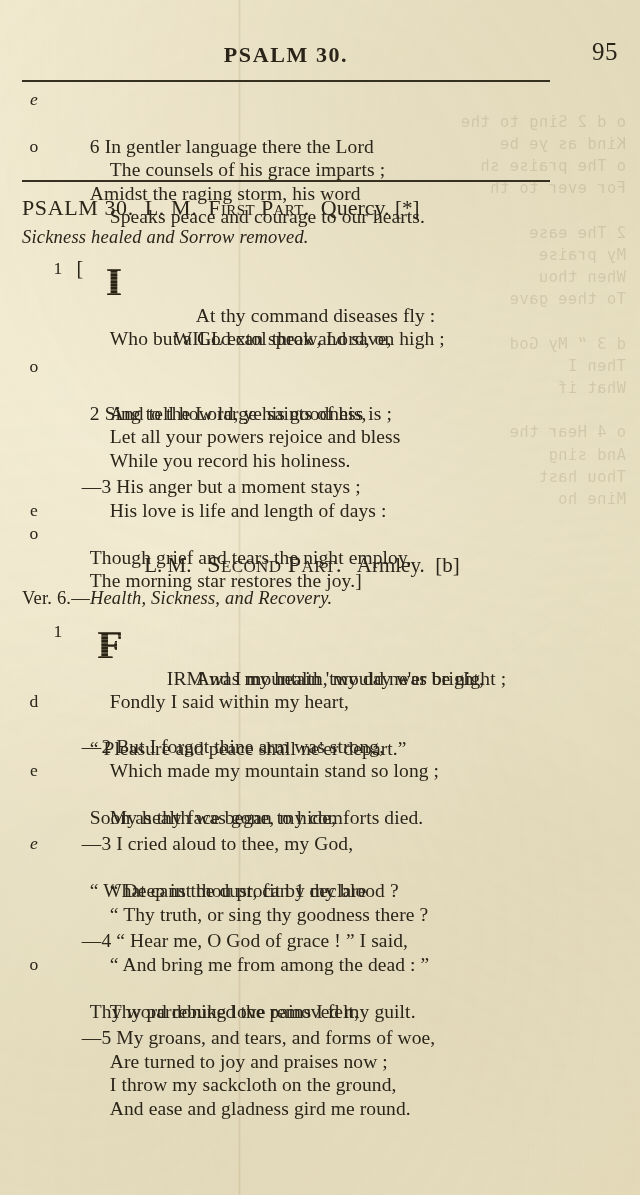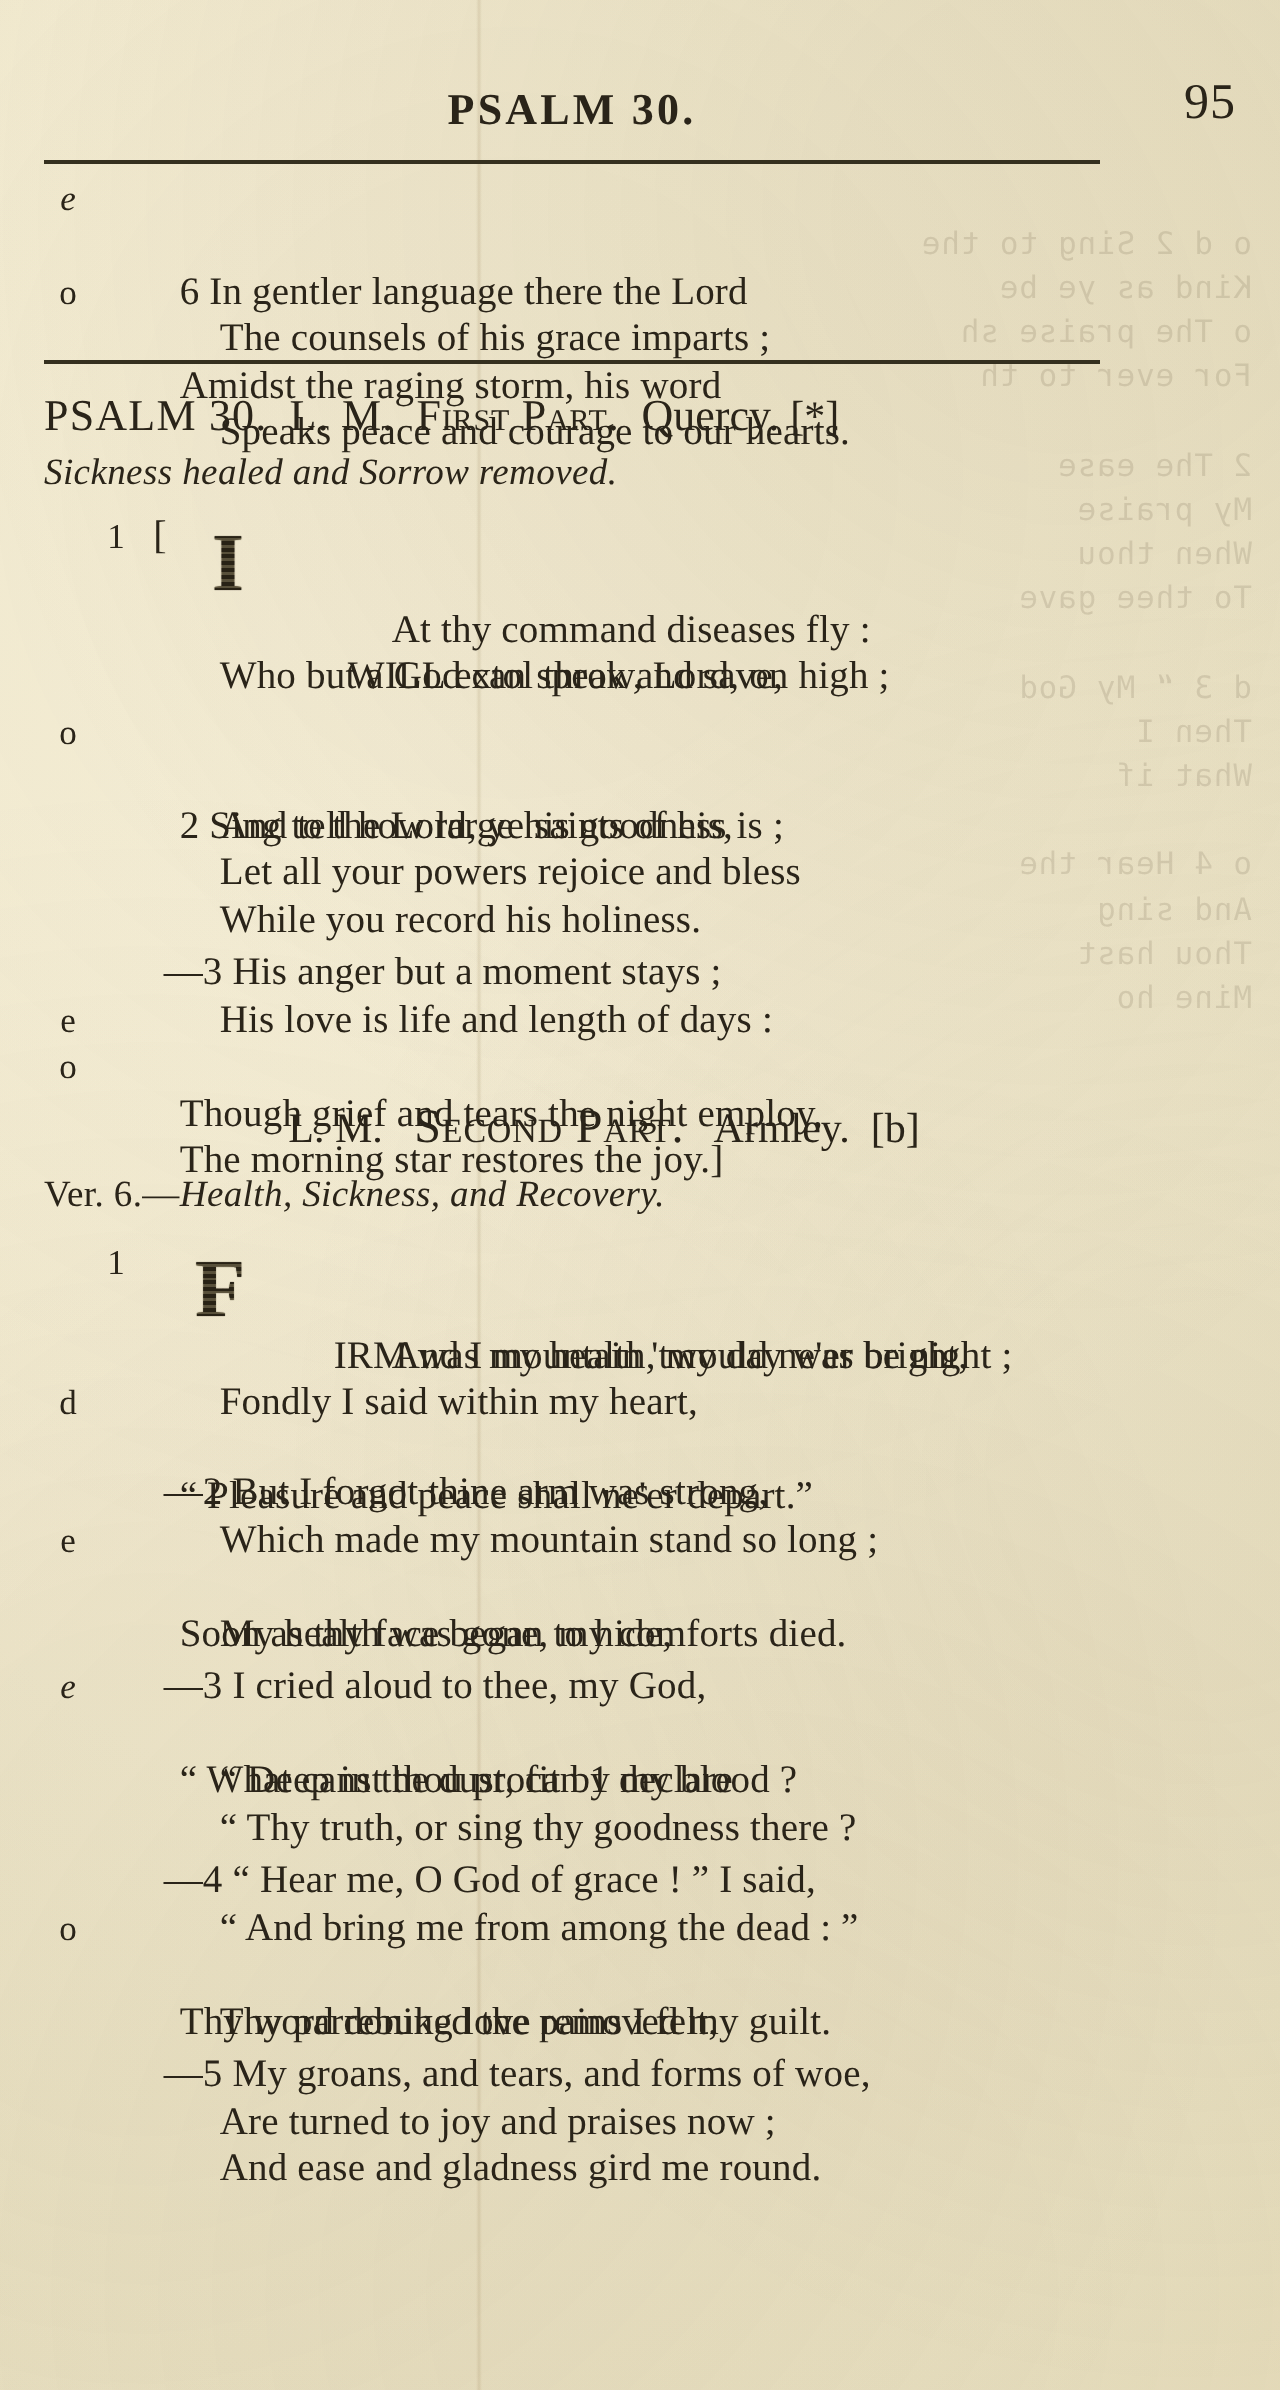--- a/index.html
+++ b/index.html
@@ -385,18 +385,21 @@
     </div>
 
     <div class="stanza" style="top:1003px;">
       <div class="ln">
         <span class="txt" style="padding-left:20px;">—5 My groans, and tears, and forms of woe,</span>
       </div>
       <div class="ln">
         <span class="txt ind1">Are turned to joy and praises now ;</span>
       </div>
       <div class="ln">
+        <span class="txt ind1">I throw my sackcloth on the ground,</span>
+      </div>
+      <div class="ln">
         <span class="txt ind1">And ease and gladness gird me round.</span>
       </div>
     </div>
 
   </div>
 </div>
 
 </body></html>

